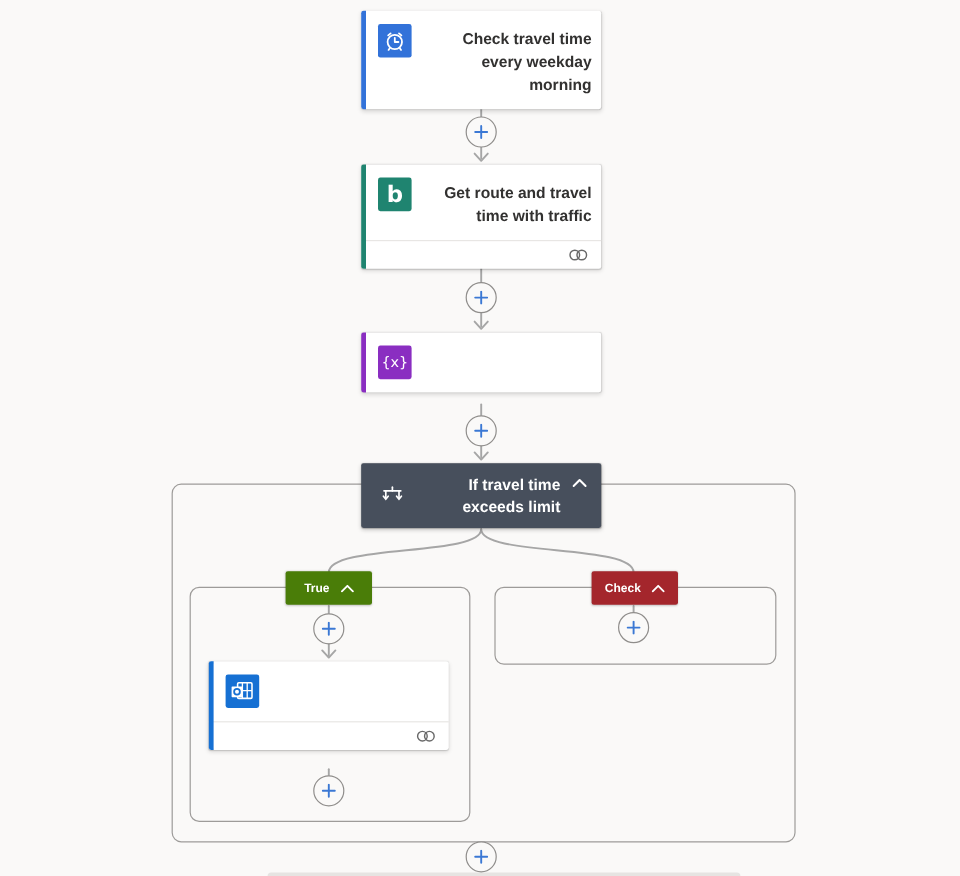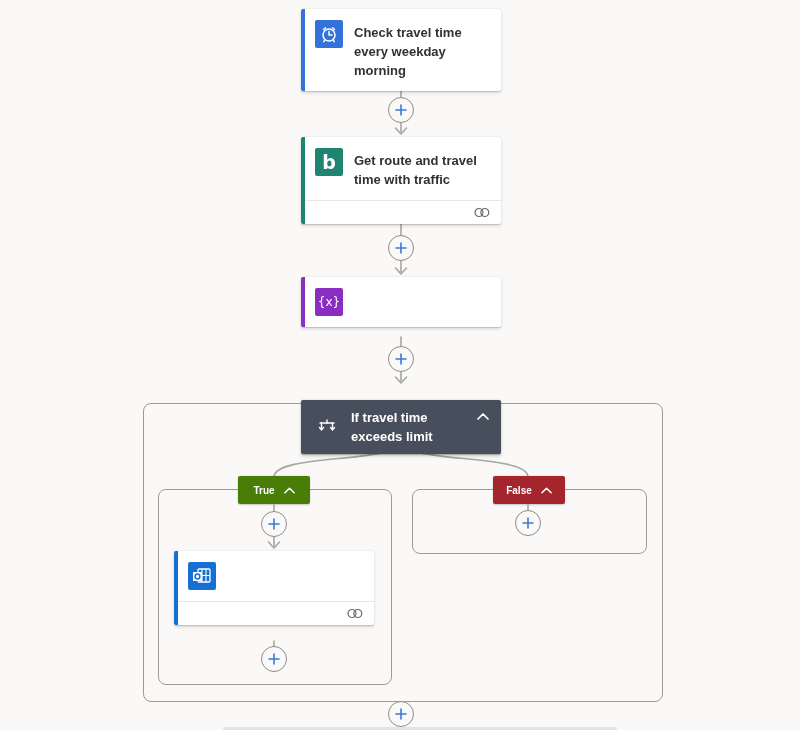--- a/index.html
+++ b/index.html
@@ -5,20 +5,21 @@
   html,body{margin:0;padding:0;}
   body{
     font-family:"Liberation Sans","DejaVu Sans",sans-serif;
     background:#faf9f8;
   }
   .canvas{
     position:relative;
     width:800px;height:730px;
     background:#faf9f8;
     overflow:hidden;
+    text-align:right;
   }
   
   .scope{
     position:absolute;
     border:1.5px solid var(--container-border);
     border-radius:8px;
     background:transparent;
   }
   
   svg.connectors{position:absolute;left:0;top:0;z-index:1;}
@@ -67,21 +68,20 @@
     position:absolute;
     width:200px;height:54px;
     box-sizing:border-box;
     background:var(--condition-bg);
     border-radius:2px;
     box-shadow:0 0.3px 0.9px rgba(0,0,0,.2), 0 1.6px 3.6px rgba(0,0,0,.2);
     display:flex;align-items:center;
     padding-left:15px;
     z-index:4;
     cursor:pointer;
-    margin-top:14px;
   }
   .condition-title{
     width:116px;
     margin-left:13px;
     font-size:13px;line-height:19px;font-weight:700;
     color:#ffffff;
   }
   .chev-btn{
     position:absolute;right:10px;top:9px;
     width:16px;height:14px;
@@ -220,21 +220,21 @@
     </button>
   </div>
 
   <div class="branch-badge badge-true" style="left:238px;top:476px;">
     <span>True</span>
     <svg width="11" height="7" viewBox="0 0 12 7">
       <path d="M1,6 L6,1 L11,6" stroke="#fff" stroke-width="1.7" fill="none" stroke-linecap="round" stroke-linejoin="round"></path>
     </svg>
   </div>
   <div class="branch-badge badge-false" style="left:493px;top:476px;">
-    <span>False</span>
+    <span>Check</span>
     <svg width="11" height="7" viewBox="0 0 12 7">
       <path d="M1,6 L6,1 L11,6" stroke="#fff" stroke-width="1.7" fill="none" stroke-linecap="round" stroke-linejoin="round"></path>
     </svg>
   </div>
 
   <button class="plus-btn" style="left:274px;top:524px;">
     <svg width="12" height="12" viewBox="0 0 12 12">
       <path d="M6,1 V11 M1,6 H11" stroke="#3b78d4" stroke-width="1.6" stroke-linecap="round"></path>
     </svg>
   </button>

